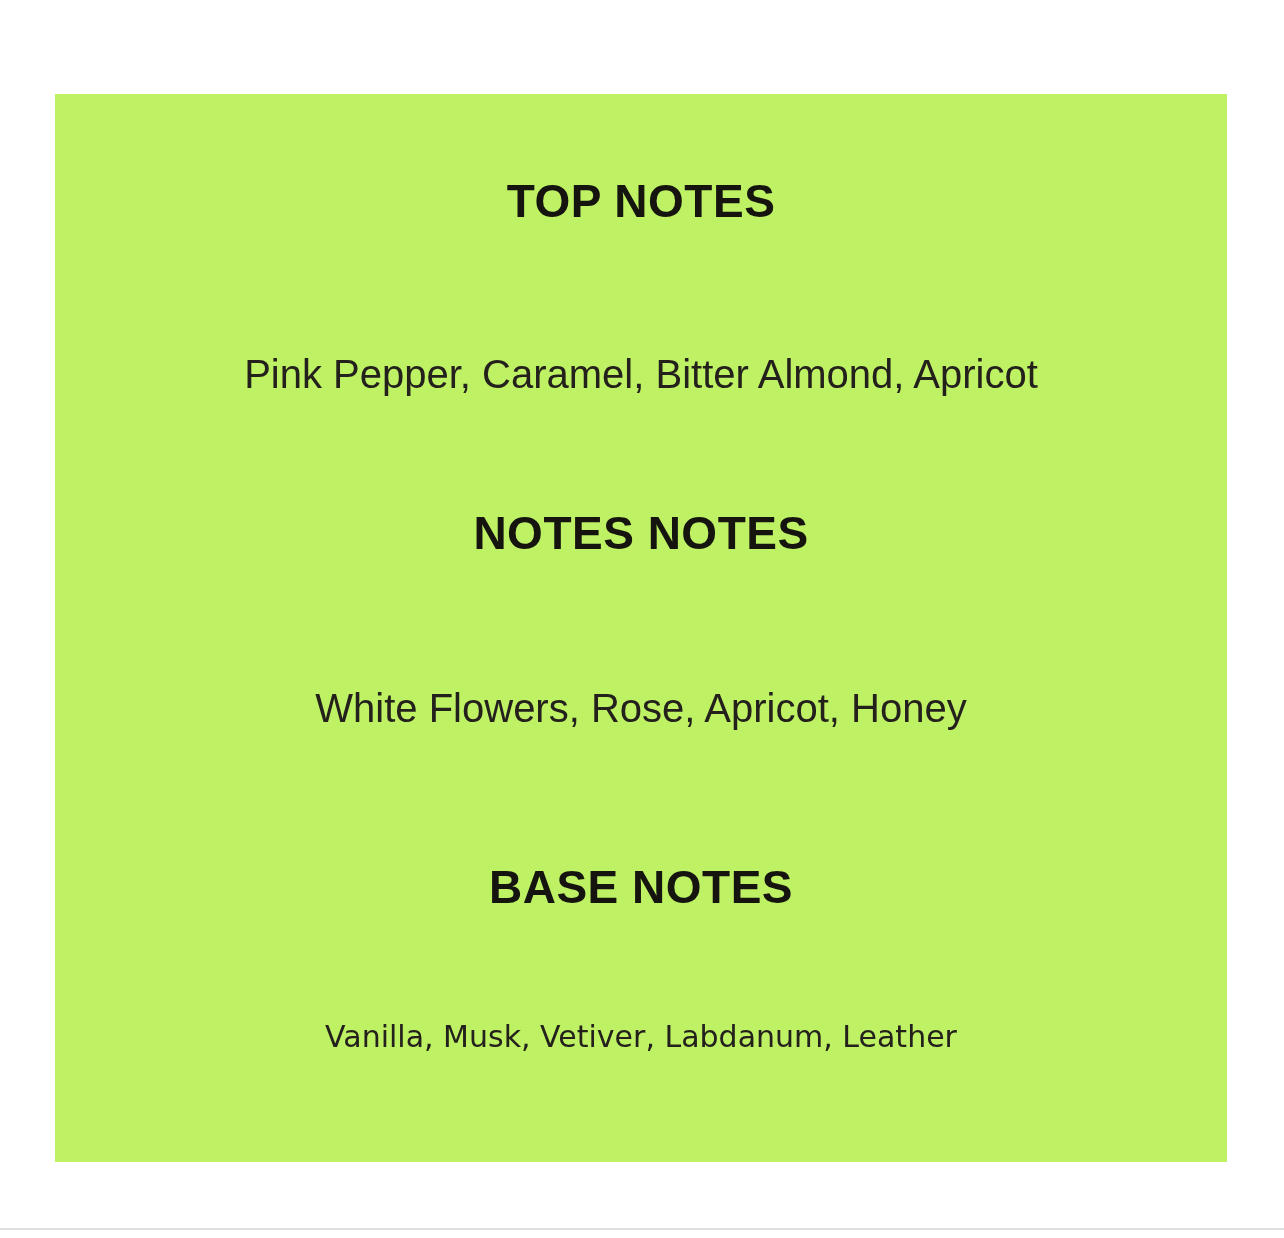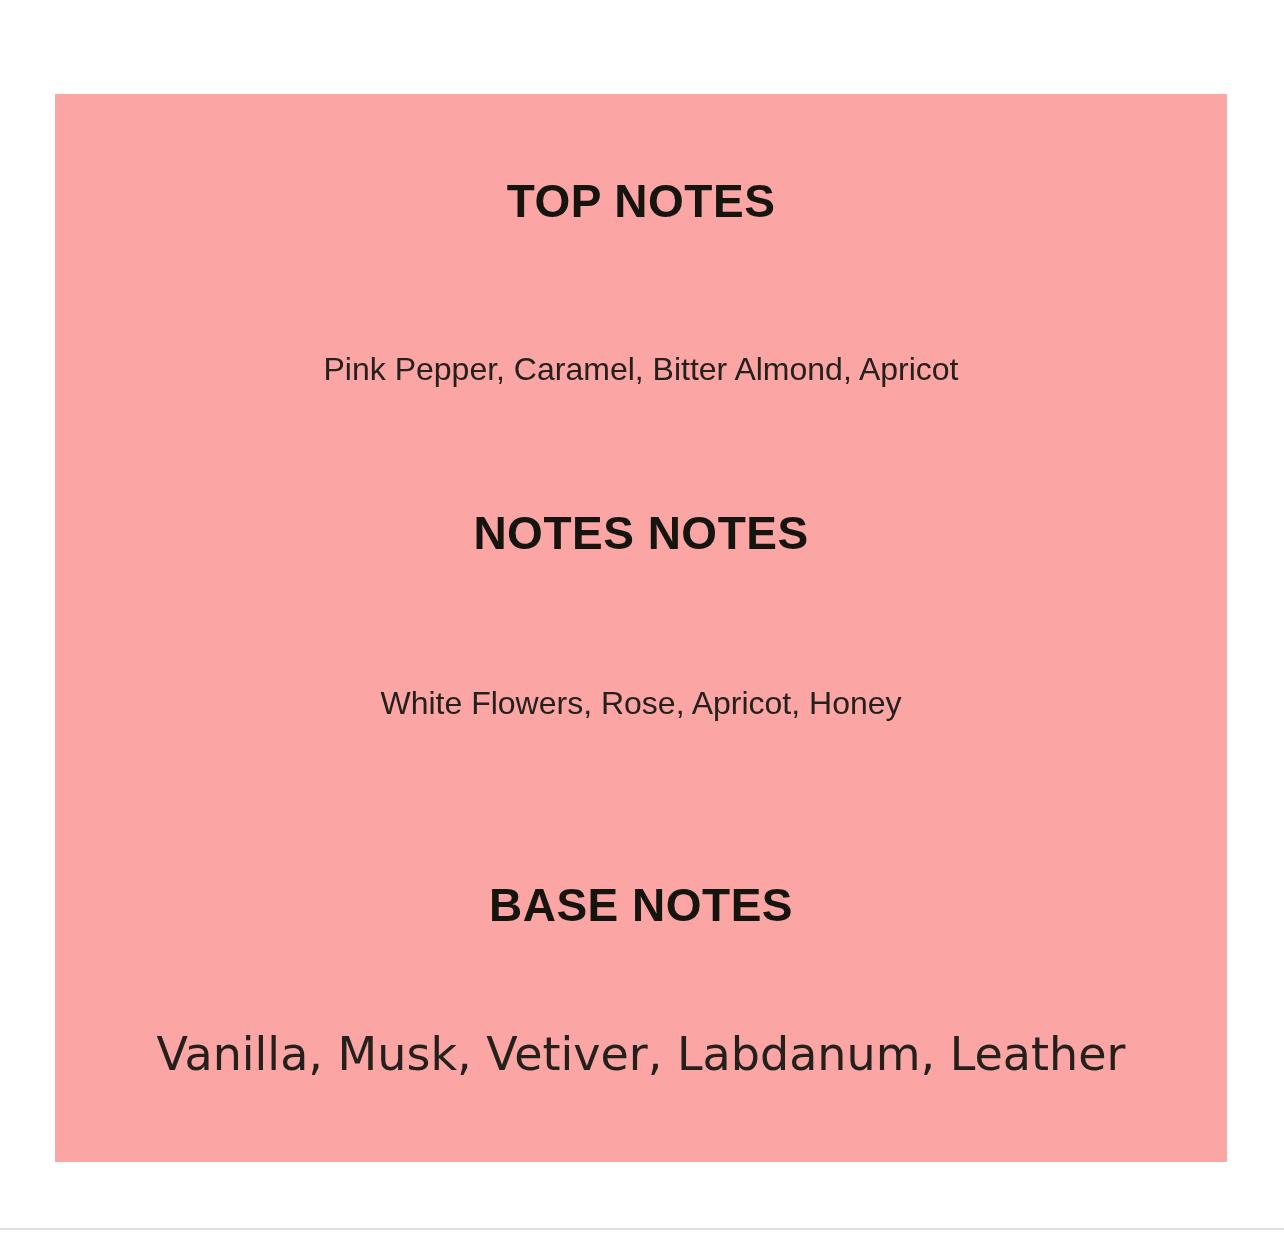--- a/index.html
+++ b/index.html
@@ -27,21 +27,21 @@
     width: 1284px;
     height: 94px;
     background: #ffffff;
   }
   .card {
     position: absolute;
     left: 55px;
     top: 94px;
     width: 1172px;
     height: 1068px;
-    background: #fca5a5;
+    background: #bef264;
     text-decoration: underline;
   }
   .bottom-band {
     position: absolute;
     left: 0;
     top: 1162px;
     width: 1284px;
     height: 76px;
     background: #ffffff;
   }
@@ -60,32 +60,32 @@
     text-align: center;
   }
   .heading {
     font-size: 46px;
     font-weight: bold;
     letter-spacing: 0.5px;
     color: #16140f;
     line-height: 1.1;
   }
   .notes {
-    font-size: 32px;
+    font-size: 40px;
     font-weight: normal;
     color: #24201c;
     line-height: 1.2;
   }
   
   .h-top      { top: 82px; }
   .n-top      { top: 256px; }
   .h-middle   { top: 414px; }
   .n-middle   { top: 590px; }
-  .h-base     { top: 786px; }
-  .n-base     { top: 925px; font-family: "DejaVu Sans", sans-serif; font-size: 46px; margin-top: 8px; }
+  .h-base     { top: 768px; }
+  .n-base     { top: 925px; font-family: "DejaVu Sans", sans-serif; font-size: 30px; }
 </style>
 </head>
 <body>
 
 <div class="page">
 
   <div class="top-band"></div>
 
   <div class="card">
 

